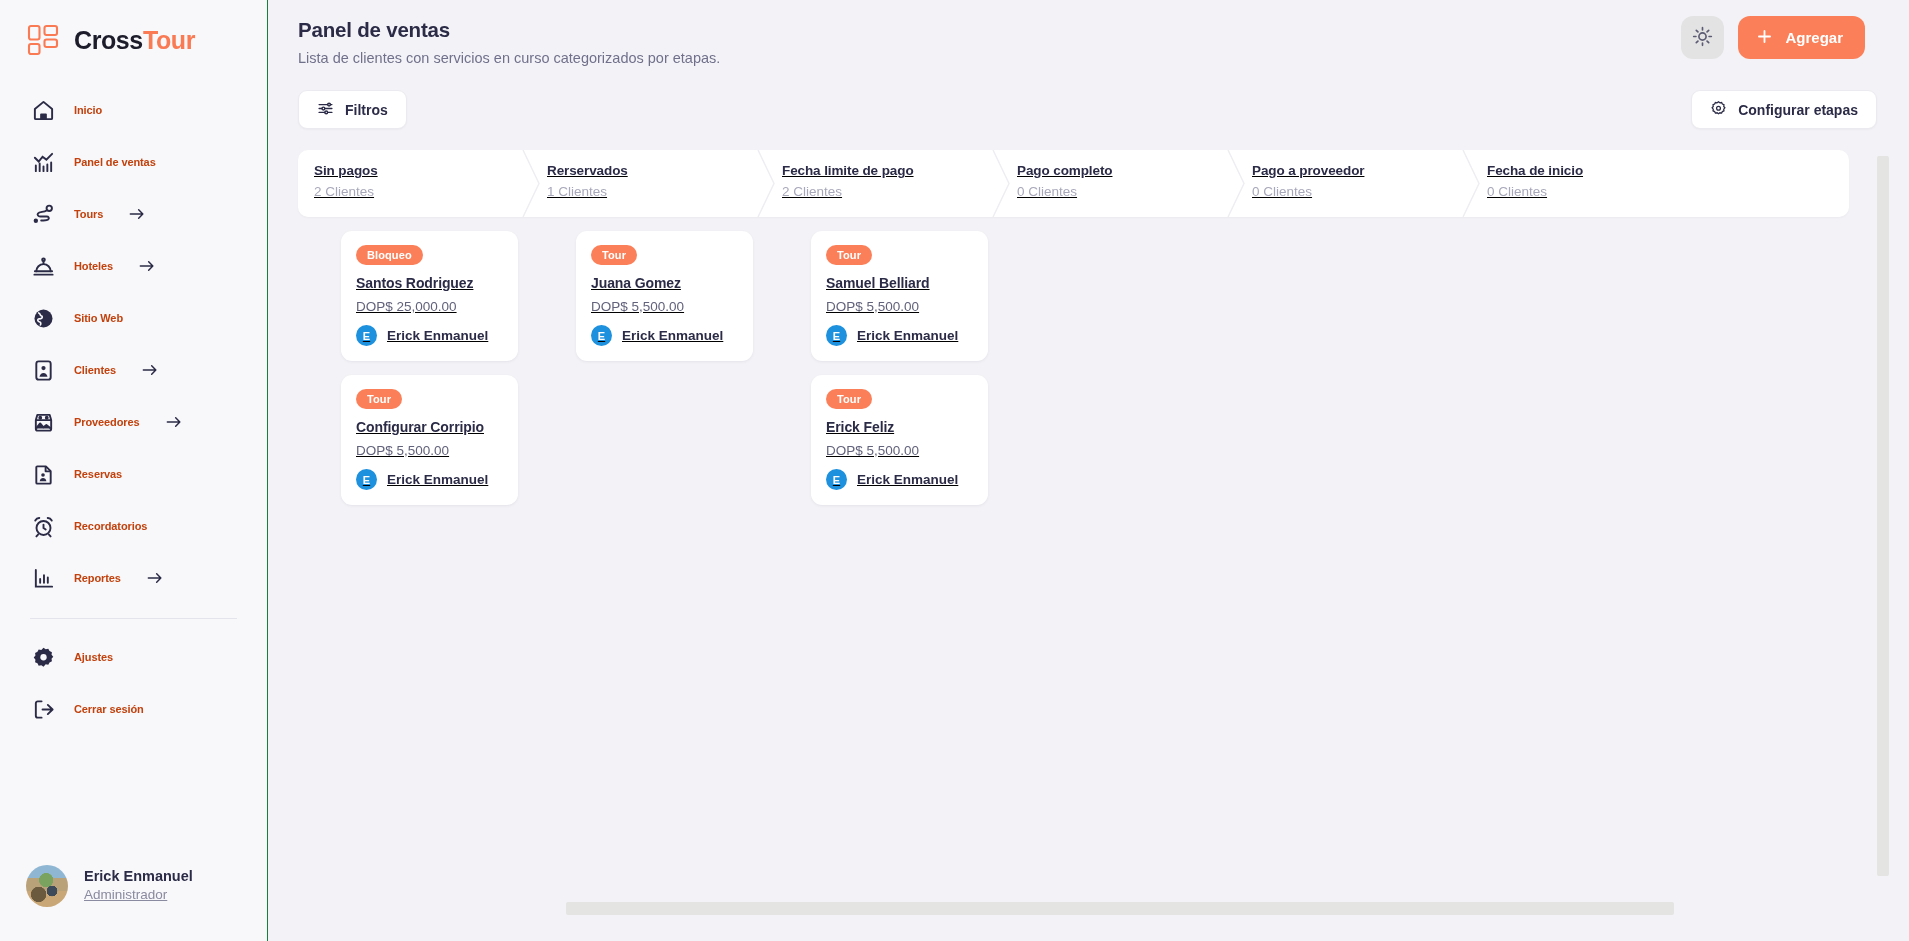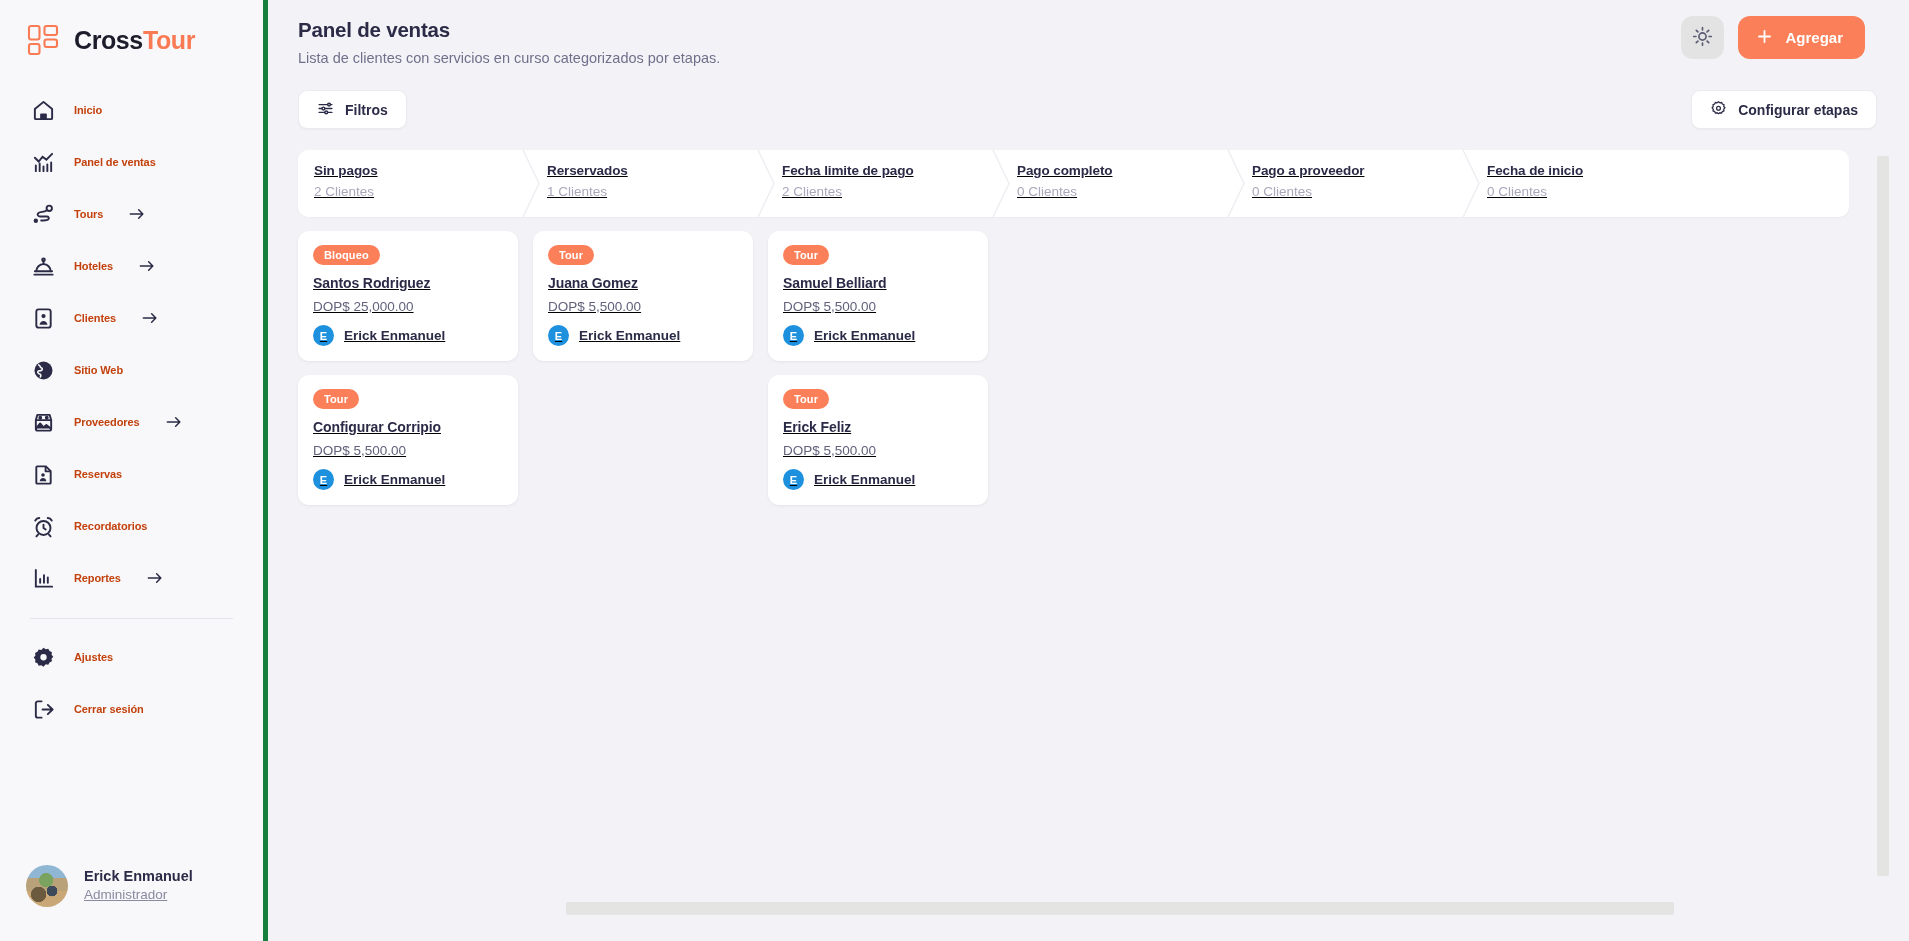--- a/index.html
+++ b/index.html
@@ -8,21 +8,21 @@
     font-family: "Liberation Sans", sans-serif;
     background: #ffffff;
     overflow: hidden;
   }
   .app { display: flex; width: 1909px; height: 941px; }
 
   
   .sidebar {
     width: 268px; height: 941px;
     background: #f8f8fa;
-    border-right: 5px solid #15803d;
+    border-right: 1px solid #15803d;
     display: flex; flex-direction: column;
     flex: 0 0 268px;
     position: relative;
   }
   .brand { display: flex; align-items: center; gap: 14px; padding: 18px 0 0 26px; height: 62px; }
   .brand-mark { width: 34px; height: 34px; flex: 0 0 34px; }
   .brand-text { font-size: 25px; font-weight: 700; letter-spacing: -0.4px; }
   .brand-text .c1 { color: #1c1c2b; }
   .brand-text .c2 { color: #f97a53; }
 
@@ -103,20 +103,21 @@
   .stage-name { font-size: 13.5px; font-weight: 700; color: #2b2b47; letter-spacing: -0.1px; white-space: nowrap; }
   .stage-count { font-size: 13.5px; color: #a8a8bb; margin-top: 6px; }
   .chev { position: absolute; right: -11px; top: 0; width: 22px; height: 67px; pointer-events: none; }
 
   .cards-row { display: flex; margin-top: 14px; }
   .col { width: 235px; flex: 0 0 235px; padding-right: 15px; }
   .card {
     background: #ffffff; border-radius: 11px; padding: 14px 15px 15px 15px;
     margin-bottom: 14px; cursor: pointer;
     box-shadow: 0 1px 3px rgba(20,20,50,0.07);
+    margin-left: 43px;
   }
   .chip {
     display: inline-block; background: #fb8059; color: #ffffff;
     font-size: 11px; font-weight: 700; padding: 4px 11px; border-radius: 20px;
     letter-spacing: 0.1px;
   }
   .card-name { font-size: 14px; font-weight: 700; color: #2b2b47; margin-top: 10px; letter-spacing: -0.1px; }
   .card-amount { font-size: 13.5px; color: #62627c; margin-top: 8px; }
   .card-owner { display: flex; align-items: center; gap: 10px; margin-top: 11px; }
   .owner-avatar {
@@ -211,42 +212,42 @@
         <span class="nav-label">Hoteles</span>
         <span class="nav-arrow">
           <svg viewBox="0 0 24 24" width="20" height="20" fill="none" stroke="currentColor" stroke-width="1.8" stroke-linecap="round" stroke-linejoin="round">
               <path d="M4 12h15M14 7l5 5-5 5"></path>
             </svg>
         </span>
       </div>
 
       <div class="nav-item">
         <span class="ico">
+          <svg viewBox="0 0 24 24" width="23" height="23" fill="currentColor">
+              <circle cx="12" cy="12" r="9.4"></circle>
+              <path d="M7 6.2c2 .6 1 2.4 2.6 2.9 1.8.5 1.2 2.4 0 3-1.4.7-2.6-.4-3.4.8-.7 1.1.5 2.4 1.8 2.7 1.4.3 1.4 2 .8 3.1" fill="none" stroke="#f8f8fa" stroke-width="1.7" stroke-linecap="round"></path>
+            </svg>
+        </span>
+        <span class="nav-label">Sitio Web</span>
+      </div>
+
+      <div class="nav-item">
+        <span class="ico">
           <svg viewBox="0 0 24 24" width="23" height="23" fill="none" stroke="currentColor" stroke-width="2" stroke-linejoin="round">
               <rect x="4.5" y="2.5" width="15" height="19" rx="2.5"></rect>
               <circle cx="12" cy="9.5" r="2.2" fill="currentColor" stroke="none"></circle>
               <path d="M7.8 18.5c.5-2.6 2.1-4 4.2-4s3.7 1.4 4.2 4z" fill="currentColor" stroke="none"></path>
             </svg>
         </span>
         <span class="nav-label">Clientes</span>
         <span class="nav-arrow">
           <svg viewBox="0 0 24 24" width="20" height="20" fill="none" stroke="currentColor" stroke-width="1.8" stroke-linecap="round" stroke-linejoin="round">
               <path d="M4 12h15M14 7l5 5-5 5"></path>
             </svg>
         </span>
-      </div>
-
-      <div class="nav-item">
-        <span class="ico">
-          <svg viewBox="0 0 24 24" width="23" height="23" fill="currentColor">
-              <circle cx="12" cy="12" r="9.4"></circle>
-              <path d="M7 6.2c2 .6 1 2.4 2.6 2.9 1.8.5 1.2 2.4 0 3-1.4.7-2.6-.4-3.4.8-.7 1.1.5 2.4 1.8 2.7 1.4.3 1.4 2 .8 3.1" fill="none" stroke="#f8f8fa" stroke-width="1.7" stroke-linecap="round"></path>
-            </svg>
-        </span>
-        <span class="nav-label">Sitio Web</span>
       </div>
 
       <div class="nav-item">
         <span class="ico">
           <svg viewBox="0 0 24 24" width="23" height="23" fill="none" stroke="currentColor" stroke-width="2" stroke-linejoin="round">
               <path d="M4 9.5h16v9a2 2 0 0 1-2 2H6a2 2 0 0 1-2-2z"></path>
               <path d="M4 9.5 5.6 4h12.8L20 9.5"></path>
               <path d="M4.3 18.2 8.5 13l3.5 4 3-2.5 4.7 3.7" fill="currentColor" stroke="currentColor"></path>
               <circle cx="8.6" cy="7" r="1" fill="currentColor"></circle>
               <circle cx="15.4" cy="7" r="1" fill="currentColor"></circle>

